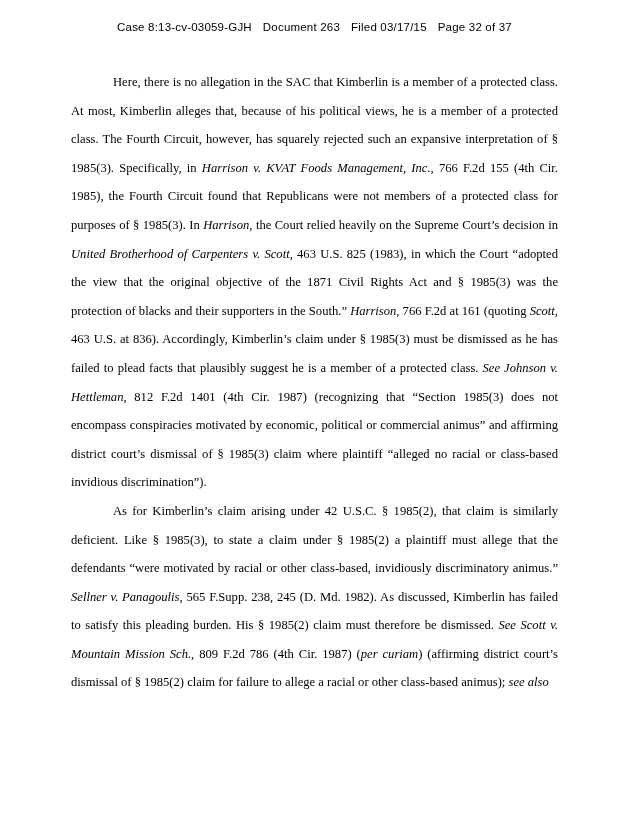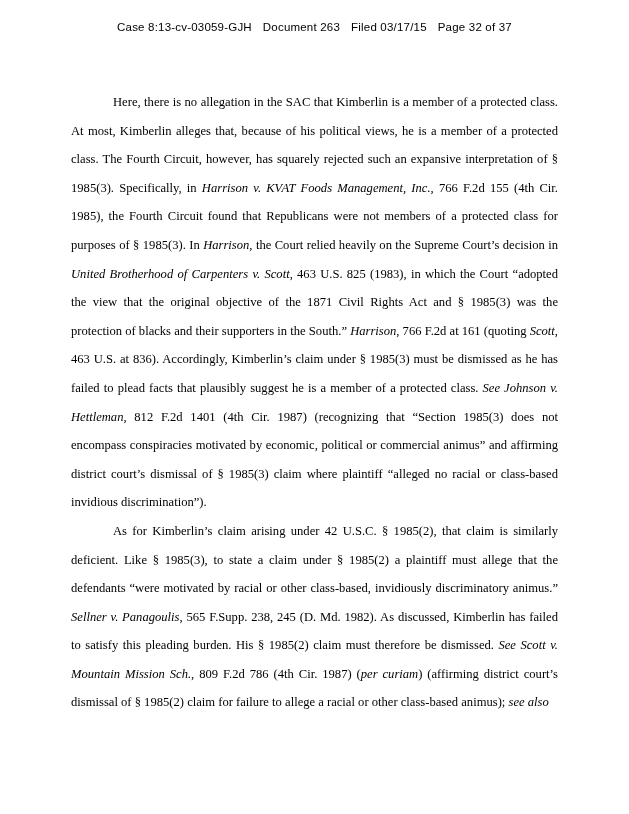--- a/index.html
+++ b/index.html
@@ -43,21 +43,20 @@
   }
   .body-text {
     position: absolute;
     top: 68px;
     left: 71px;
     width: 487px;
     font-size: 12.6px;
     line-height: 28.6px;
     text-align: justify;
     text-justify: inter-word;
-    margin-top: 20px;
   }
   .body-text p {
     margin: 0;
     text-indent: 42px;
   }
   .it {
     font-style: italic;
   }
   .page-number {
     position: absolute;

